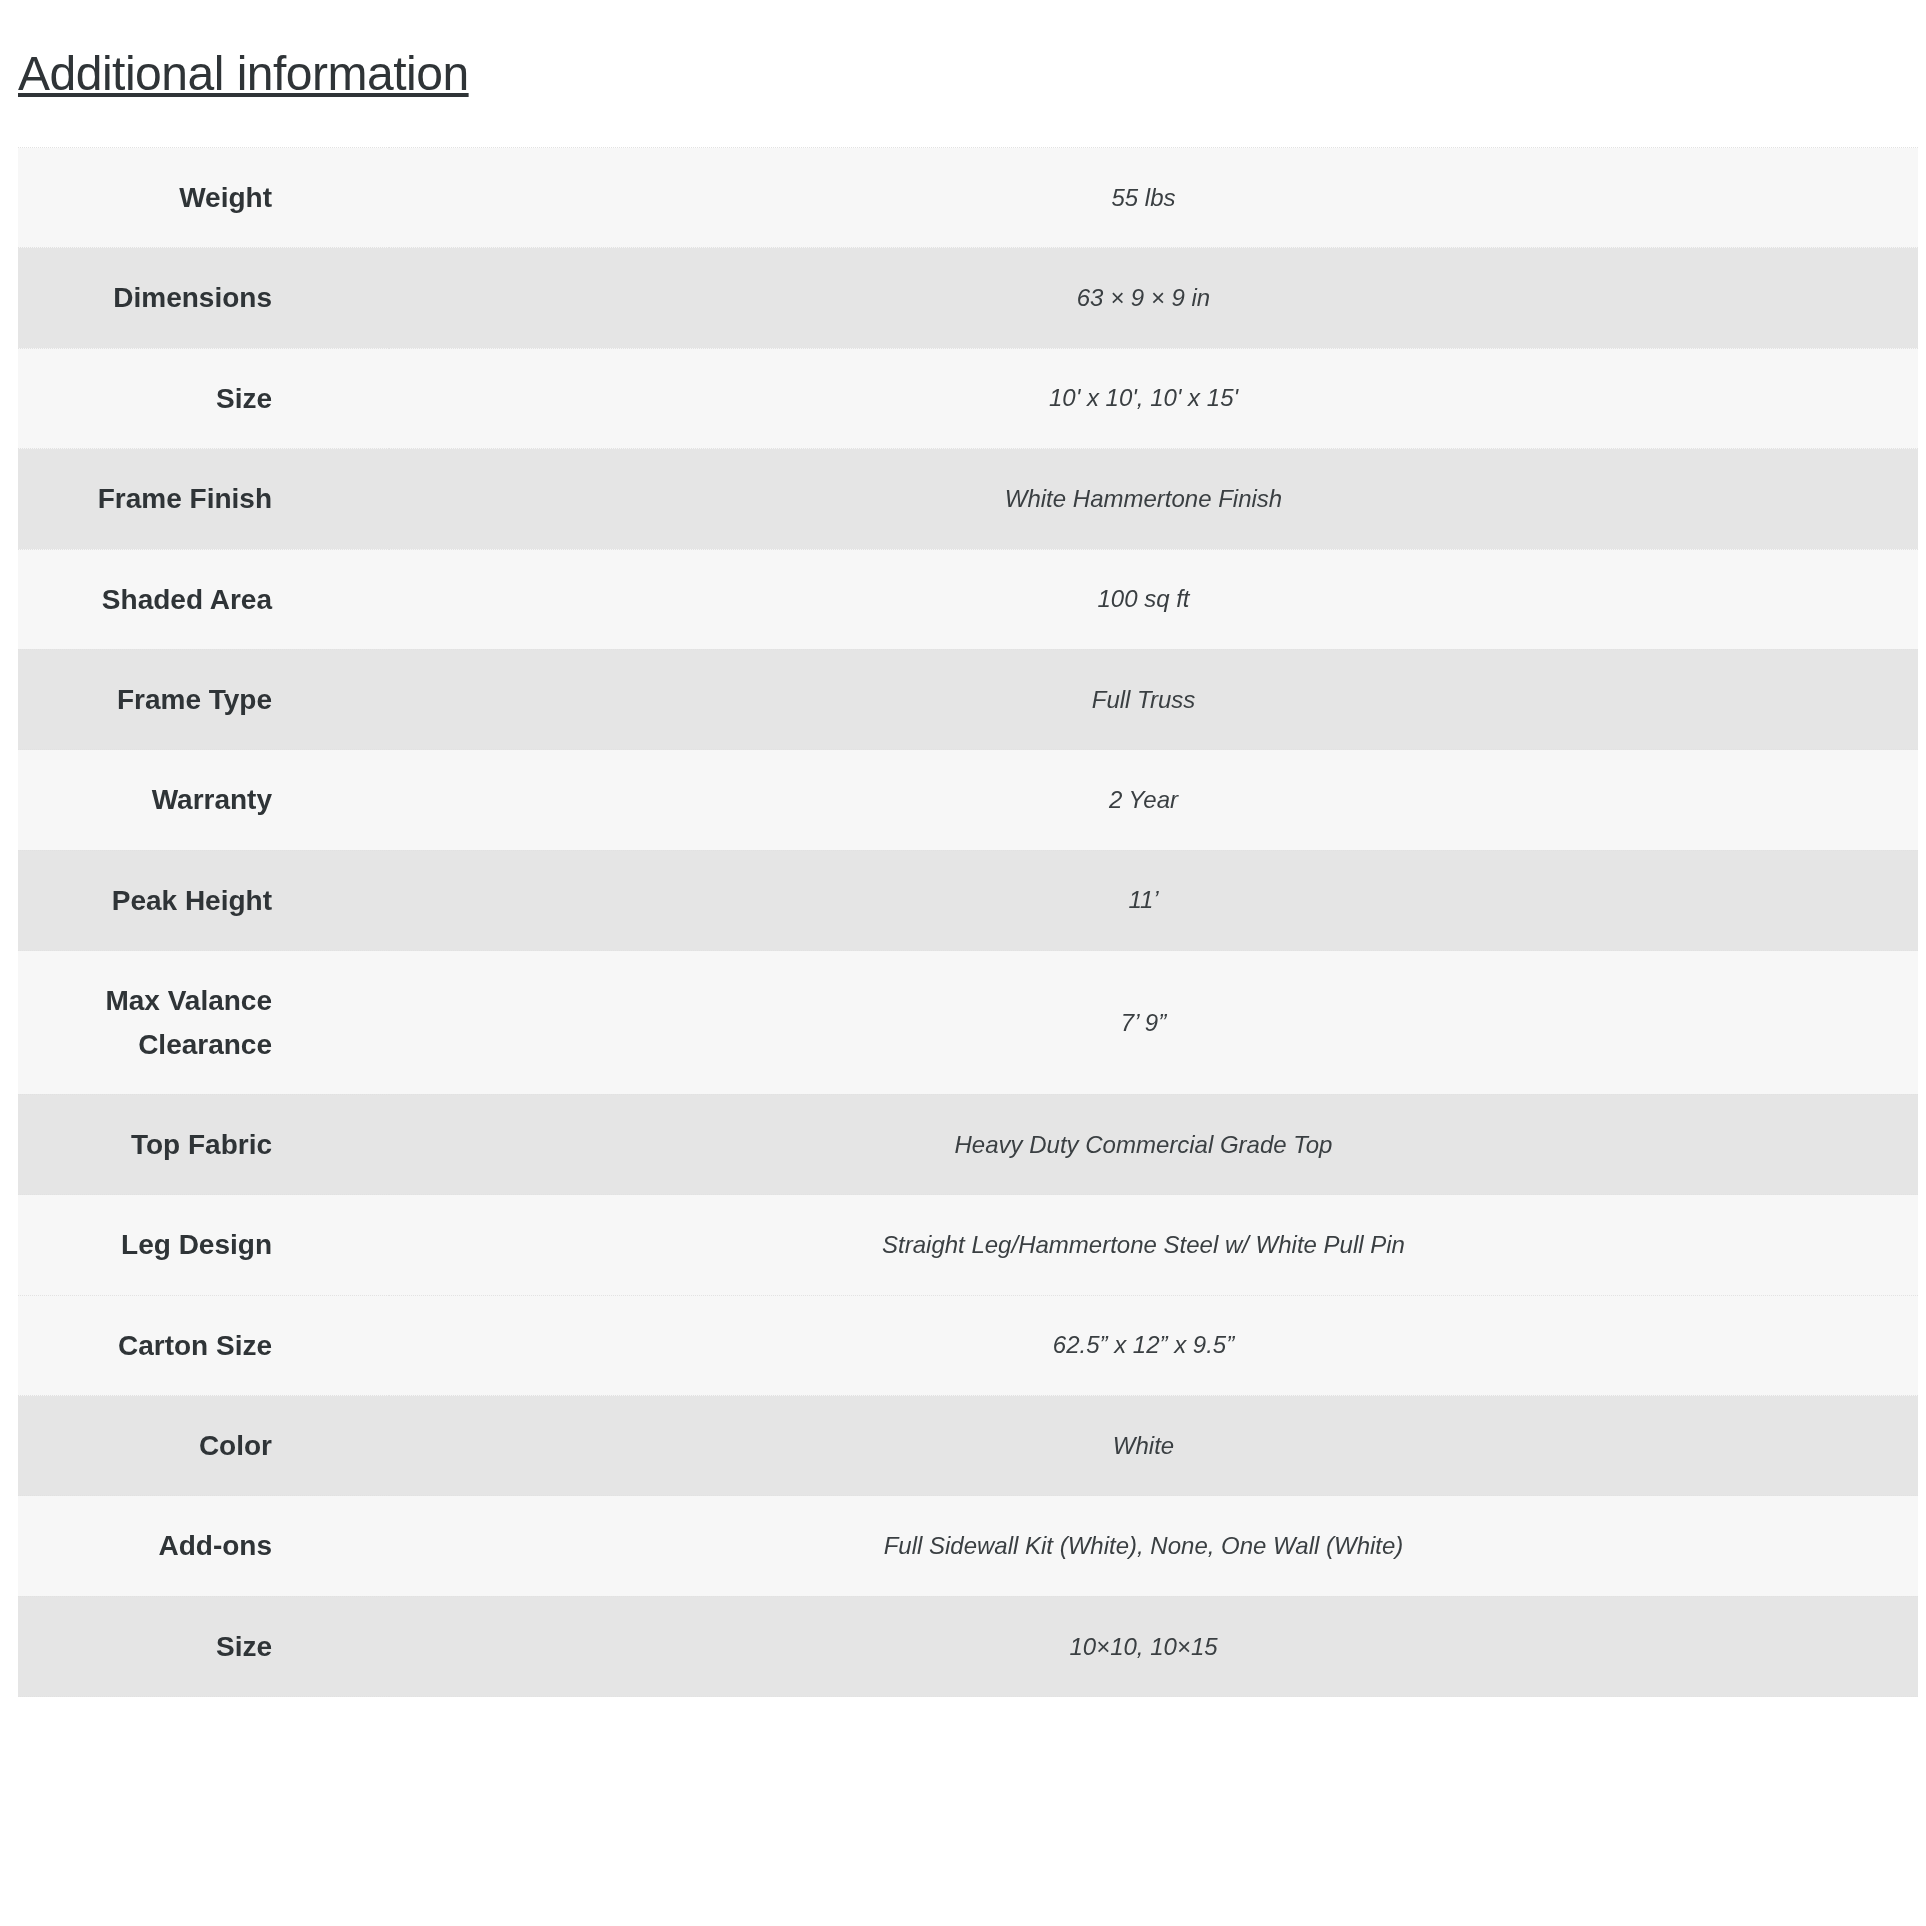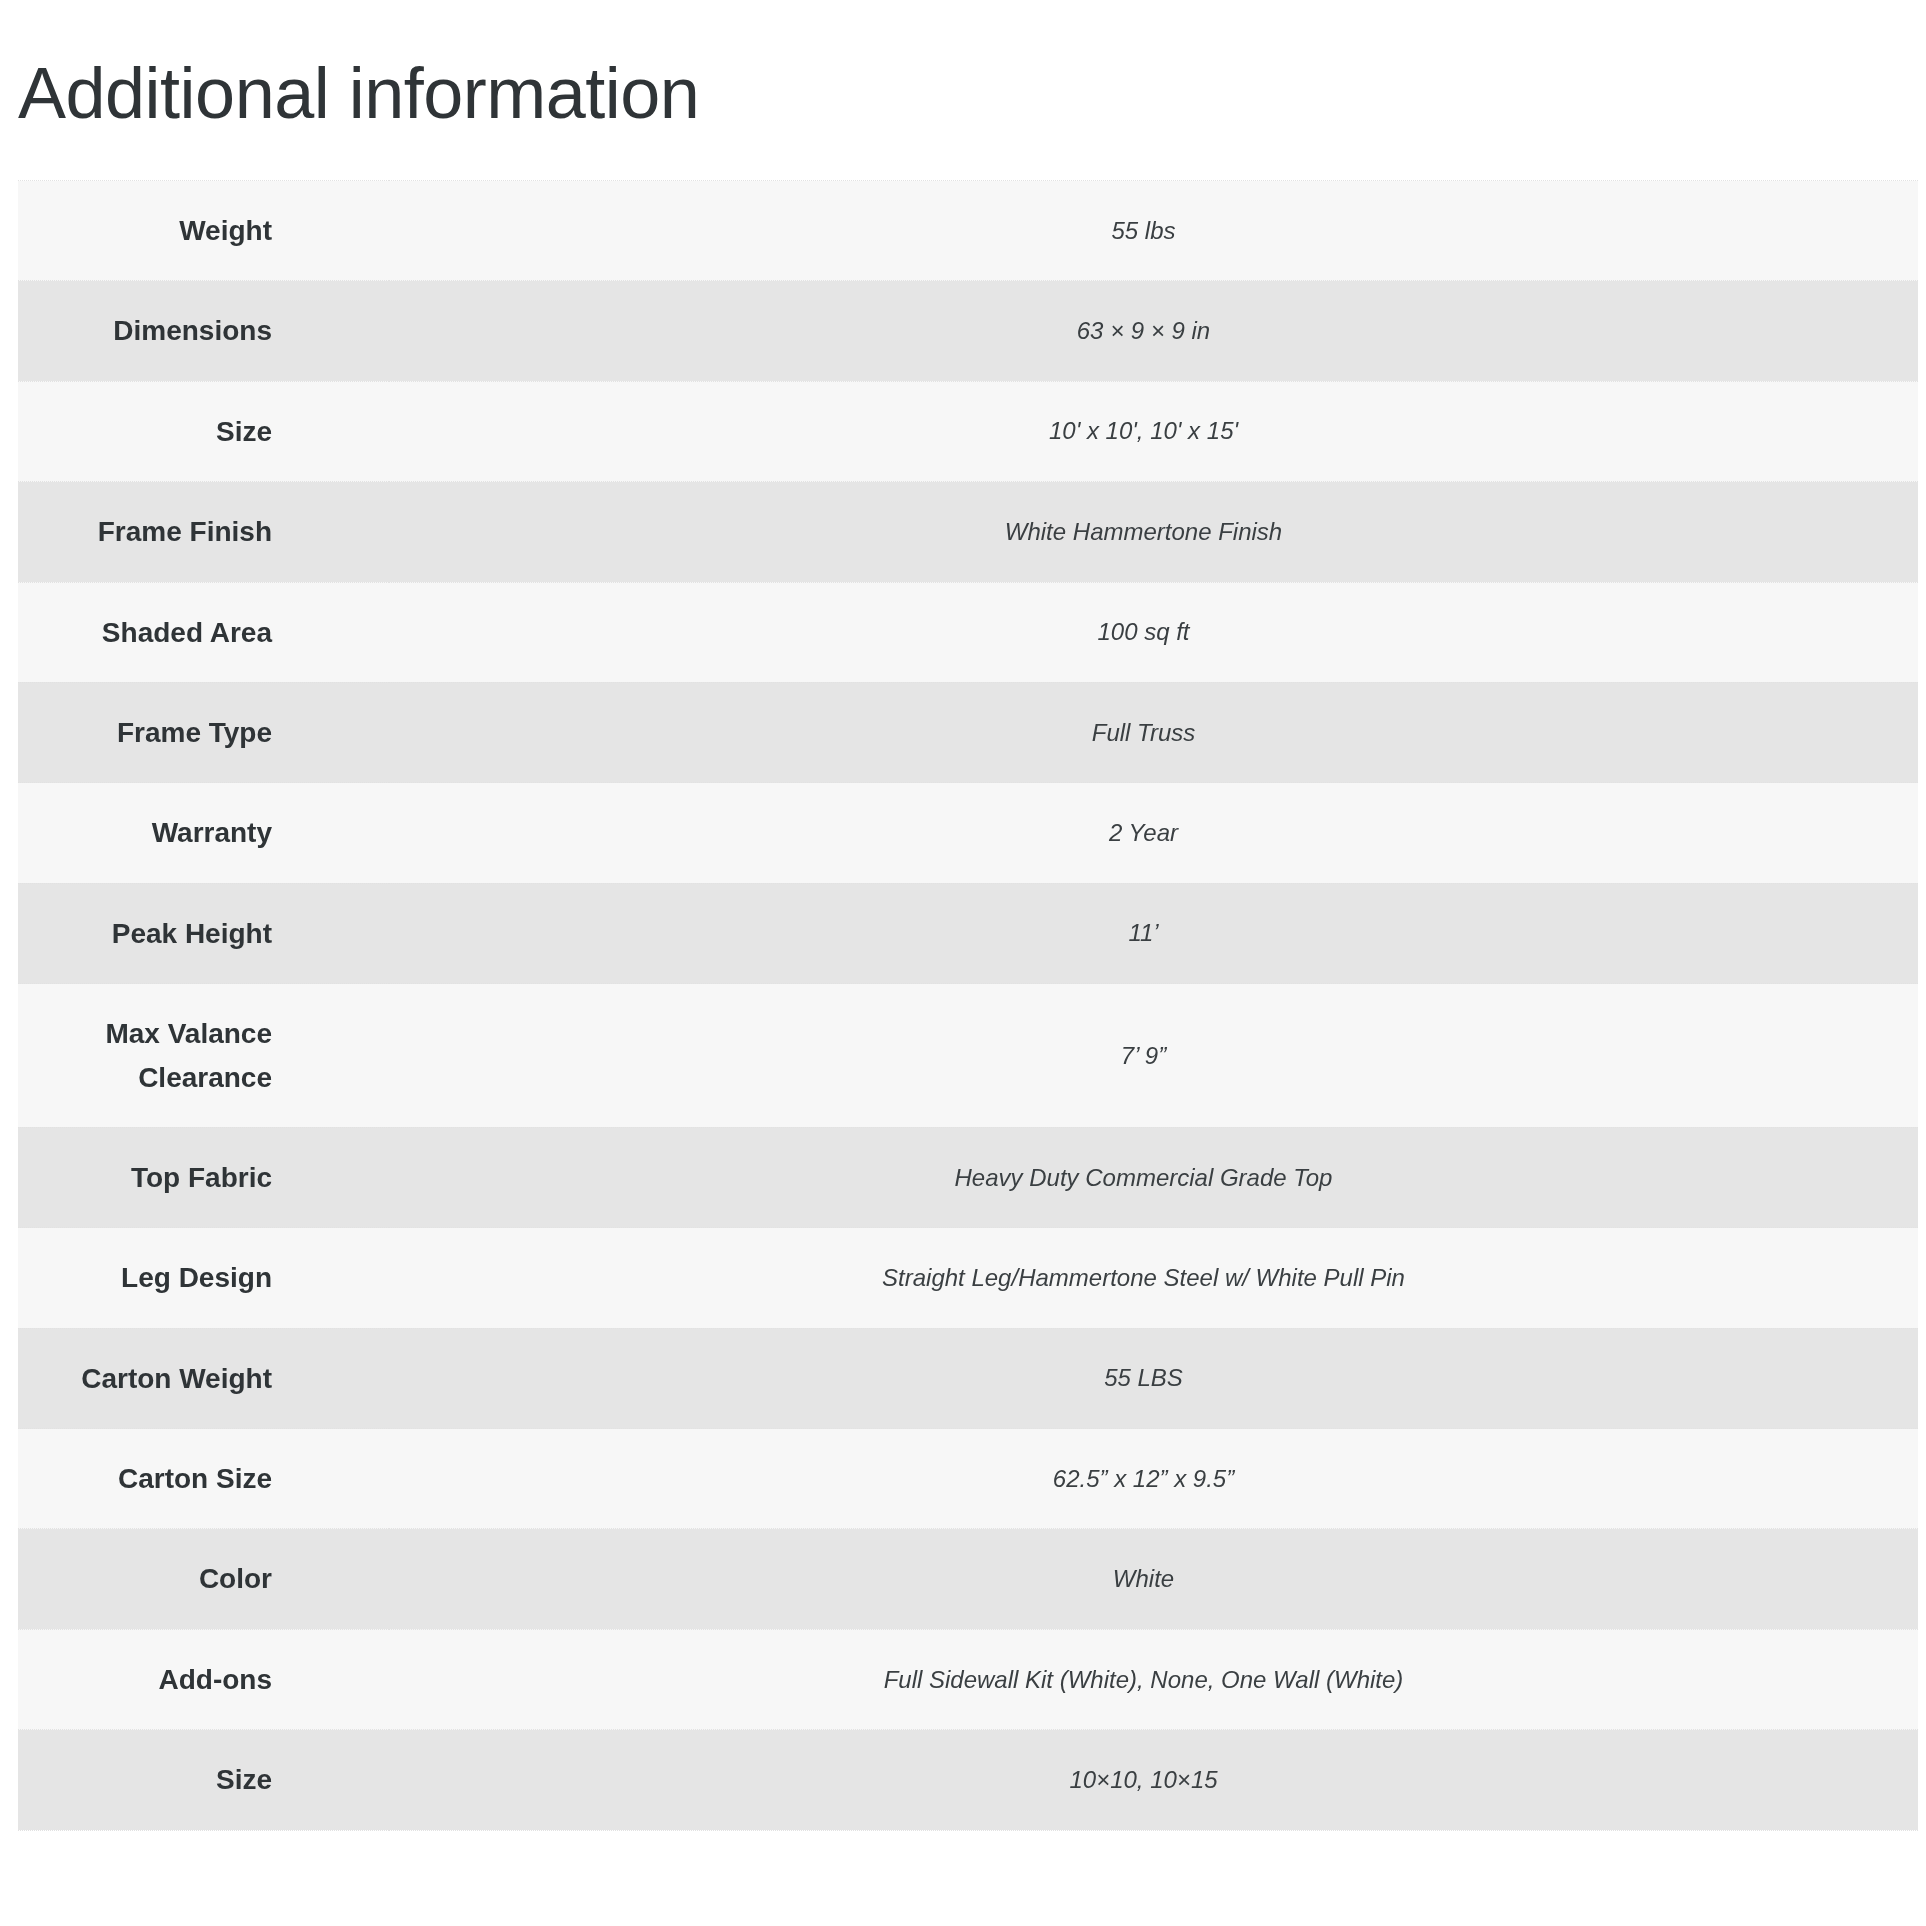--- a/index.html
+++ b/index.html
@@ -12,25 +12,26 @@
   body {
     width: 1927px;
     height: 1927px;
     overflow: hidden;
   }
   .page {
     width: 1927px;
     padding: 40px 0 0 0;
   }
   .page-title {
-    font-size: 72px;
+    font-size: 48px;
     font-weight: 400;
     color: #2f3437;
-    margin: 12px 0 46px 18px;
+    margin: 6px 0 46px 18px;
     letter-spacing: -0.5px;
+    text-decoration: underline;
   }
   table.attrs {
     width: 1900px;
     margin: 0 0 0 18px;
     border-collapse: collapse;
     table-layout: fixed;
   }
   table.attrs tr {
     border-top: 1px dotted #e2e2e2;
     border-bottom: 1px dotted #e2e2e2;
@@ -134,26 +135,20 @@
             <span class="wrap">Top Fabric</span>
           </th>
           <td>Heavy Duty Commercial Grade Top</td>
         </tr>
         <tr class="odd">
           <th>
             <span class="wrap">Leg Design</span>
           </th>
           <td>Straight Leg/Hammertone Steel w/ White Pull Pin</td>
         </tr>
-        <tr class="even">
-          <th>
-            <span class="wrap">Carton Weight</span>
-          </th>
-          <td>55 LBS</td>
-        </tr>
         <tr class="odd">
           <th>
             <span class="wrap">Carton Size</span>
           </th>
           <td>62.5” x 12” x 9.5”</td>
         </tr>
         <tr class="even">
           <th>
             <span class="wrap">Color</span>
           </th>

